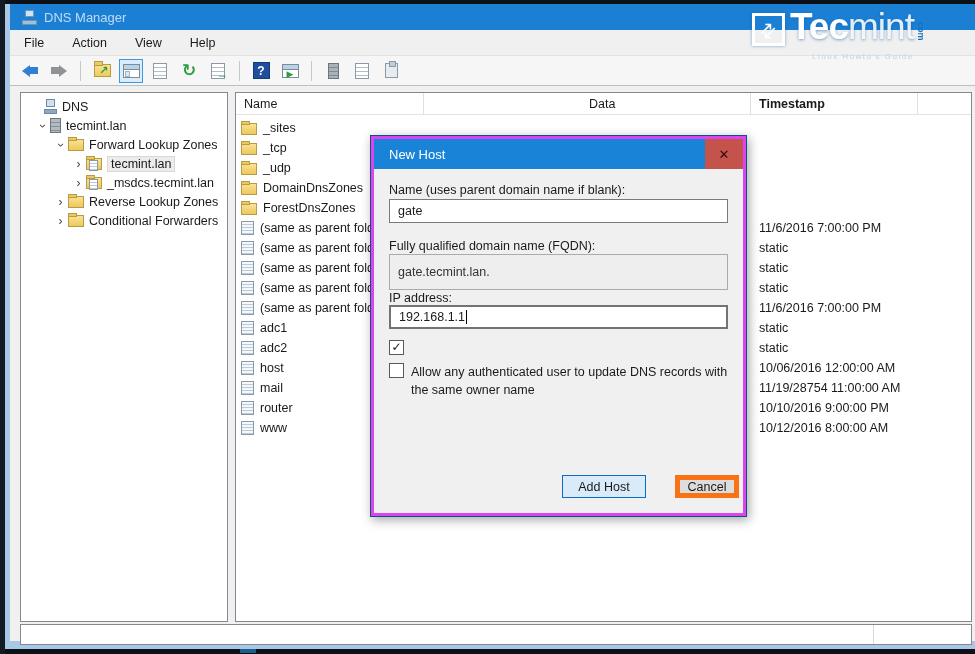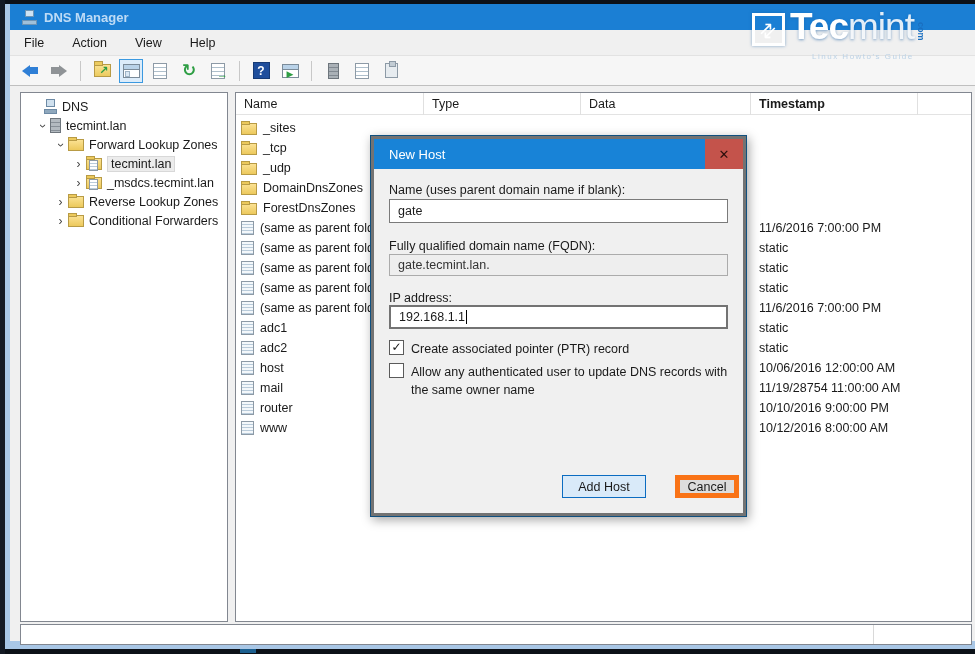--- a/index.html
+++ b/index.html
@@ -5,21 +5,21 @@
   * { margin:0; padding:0; box-sizing:border-box; }
   html,body { width:975px; height:654px; }
   body { font-family:"Liberation Sans","DejaVu Sans",sans-serif; font-size:12.5px; color:#1a1a1a; }
   .screen { position:relative; width:975px; height:654px; background:#0c1118; overflow:hidden; }
 
   
   .win { position:absolute; left:5px; top:4px; right:0; height:645px;
          background:#f0f0f0; border-left:5px solid #a9c7e6; border-bottom:8px solid #a9c7e6; }
   .titlebar { position:absolute; left:0; top:0; right:0; height:26px; background:#1b7fd4;
               display:flex; align-items:center; padding-left:12px; gap:7px; }
-  .title-text { color:rgba(235,245,255,.78); font-size:13px;font-weight:bold; }
+  .title-text { color:rgba(235,245,255,.78); font-size:13px; }
   .app-icon { width:15px; height:15px; position:relative; }
   .app-icon .box{ position:absolute; left:3px; top:0; width:9px; height:7px; background:#cfe3f4; border:1px solid #6d94b5; }
   .app-icon .base{ position:absolute; left:0; bottom:0; width:15px; height:5px; background:#9fc0da; border:1px solid #6d94b5; }
 
   .menubar { position:absolute; left:0; top:26px; right:0; height:26px; background:#f0f0f0;
              border-bottom:1px solid #e2e2e2; display:flex; align-items:center; padding-left:14px; gap:28px; }
   .menu-item { color:#1a1a1a; cursor:default; }
 
   .toolbar { position:absolute; left:0; top:52px; right:0; height:30px; background:#f6f6f6;
              border-bottom:1px solid #bfbfbf; display:flex; align-items:center; padding-left:8px; gap:5px; }
@@ -108,21 +108,21 @@
   .lrow .ts { position:absolute; left:523px; white-space:nowrap; }
 
   .statusbar { position:absolute; left:10px; top:620px; right:3px; height:21px; background:#fff; border:1px solid #828790; }
   .statusbar .sdiv { position:absolute; right:97px; top:0; bottom:0; border-left:1px solid #d9d9d9; }
 
   .desktop-strip { position:absolute; left:0; top:0; width:5px; height:654px; background:#141a24; }
   .taskbar-frag { position:absolute; left:240px; top:649px; width:16px; height:4px; background:#1c5f8f; }
 
   
   .dialog { position:absolute; left:370px; top:135px; width:377px; height:382px; z-index:40;
-            background:#737373; border:1px solid #10507f; box-shadow:2px 3px 10px rgba(0,0,0,.35); }
+            background:#d946ef; border:1px solid #10507f; box-shadow:2px 3px 10px rgba(0,0,0,.35); }
   .dlg-title { position:absolute; left:3px; top:3px; right:3px; height:30px; background:#1883d7;
                display:flex; align-items:center; padding-left:15px; }
   .dlg-title-text { color:#fff; font-size:13px; }
   .dlg-close { position:absolute; right:3px; top:3px; width:38px; height:30px; background:#c4534b;
                display:flex; align-items:center; justify-content:center; color:#2b0e0c; font-size:13px; font-weight:bold; cursor:default; }
   .dlg-body { position:absolute; left:3px; top:33px; right:3px; bottom:3px; background:#f0f0f0; }
   .dlg-label { position:absolute; left:15px; color:#1a1a1a; }
   .fld { position:absolute; left:15px; right:15px; height:24px; background:#fff; border:1px solid #7a7a7a;
          display:flex; align-items:center; padding-left:8px; }
   .fld.disabled { background:#eeeeee; border:1px solid #ababab; color:#333; }
@@ -253,21 +253,20 @@
       <div class="tree-item" style="padding-left:32px">
         <span class="chev">›</span>
         <span class="t-ico folder-ic"></span>
         <span class="lbl">Conditional Forwarders</span>
       </div>
     </div>
 
     <div class="list-panel">
       <div class="list-header">
         <span class="hcell hc-name">Name</span>
-        <span class="hcell hc-type">Type</span>
         <span class="hcell hc-data">Data</span>
         <span class="hcell hc-ts">Timestamp</span>
       </div>
       <div class="list-rows">
         <div class="lrow">
             <span class="ric folder-ic"></span>
             <span class="nm">_sites</span>
             <span class="ts"></span>
           </div>
         <div class="lrow">
@@ -373,35 +372,34 @@
       <span>✕</span>
     </div>
     <div class="dlg-body">
 
       <span class="dlg-label" style="top:14px">Name (uses parent domain name if blank):</span>
       <div class="fld" style="top:30px">
         <span>gate</span>
       </div>
 
       <span class="dlg-label" style="top:70px">Fully qualified domain name (FQDN):</span>
-      <div class="fld disabled" style="top:85px;height:22px">
+      <div class="fld disabled" style="top:85px;height:36px">
         <span>gate.tecmint.lan.</span>
       </div>
 
       <span class="dlg-label" style="top:122px">IP address:</span>
       <div class="fld focused" style="top:136px">
         <span>192.168.1.1</span>
           <span class="caret"></span>
       </div>
 
       <div class="cbrow" style="top:171px">
         <span class="cbox">
             <span>✓</span>
           </span>
-        <span class="cblabel">Create associated pointer (PTR) record</span>
       </div>
 
       <div class="cbrow" style="top:194px">
         <span class="cbox"></span>
         <span class="cblabel" style="max-width:318px">Allow any authenticated user to update DNS records with the same owner name</span>
       </div>
 
       <div class="dlg-btn btn-primary">
         <span>Add Host</span>
       </div>

